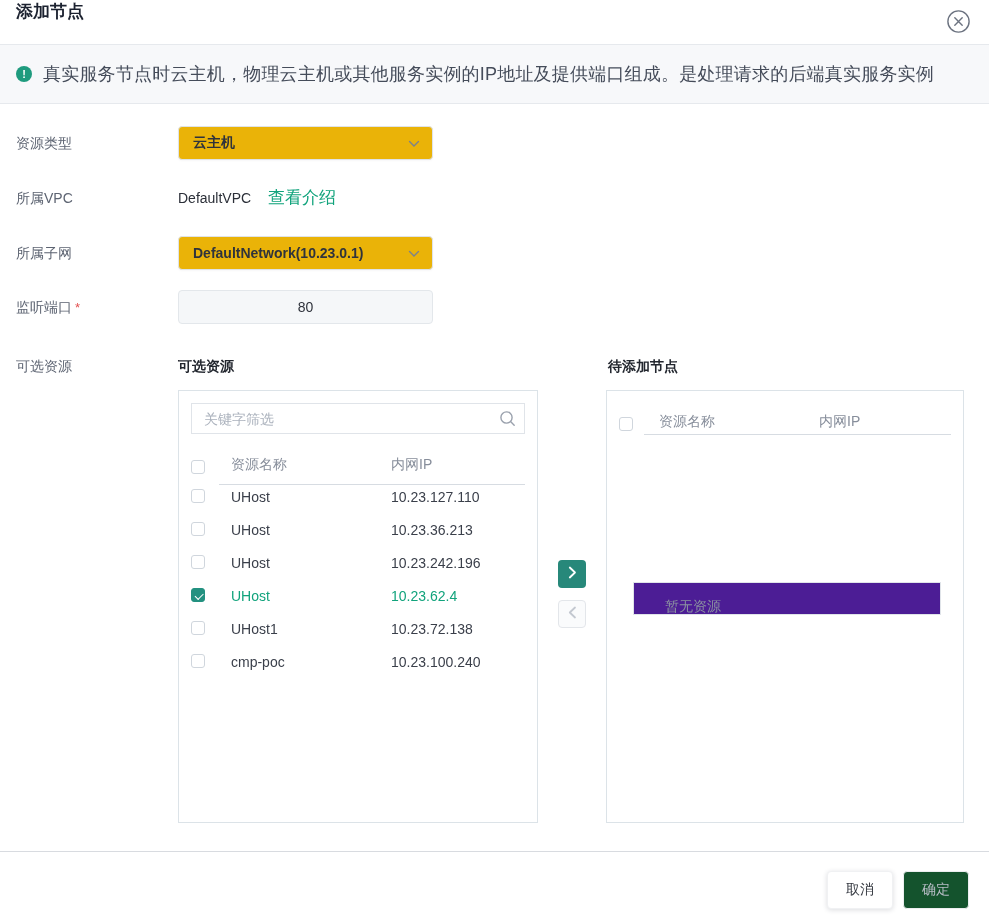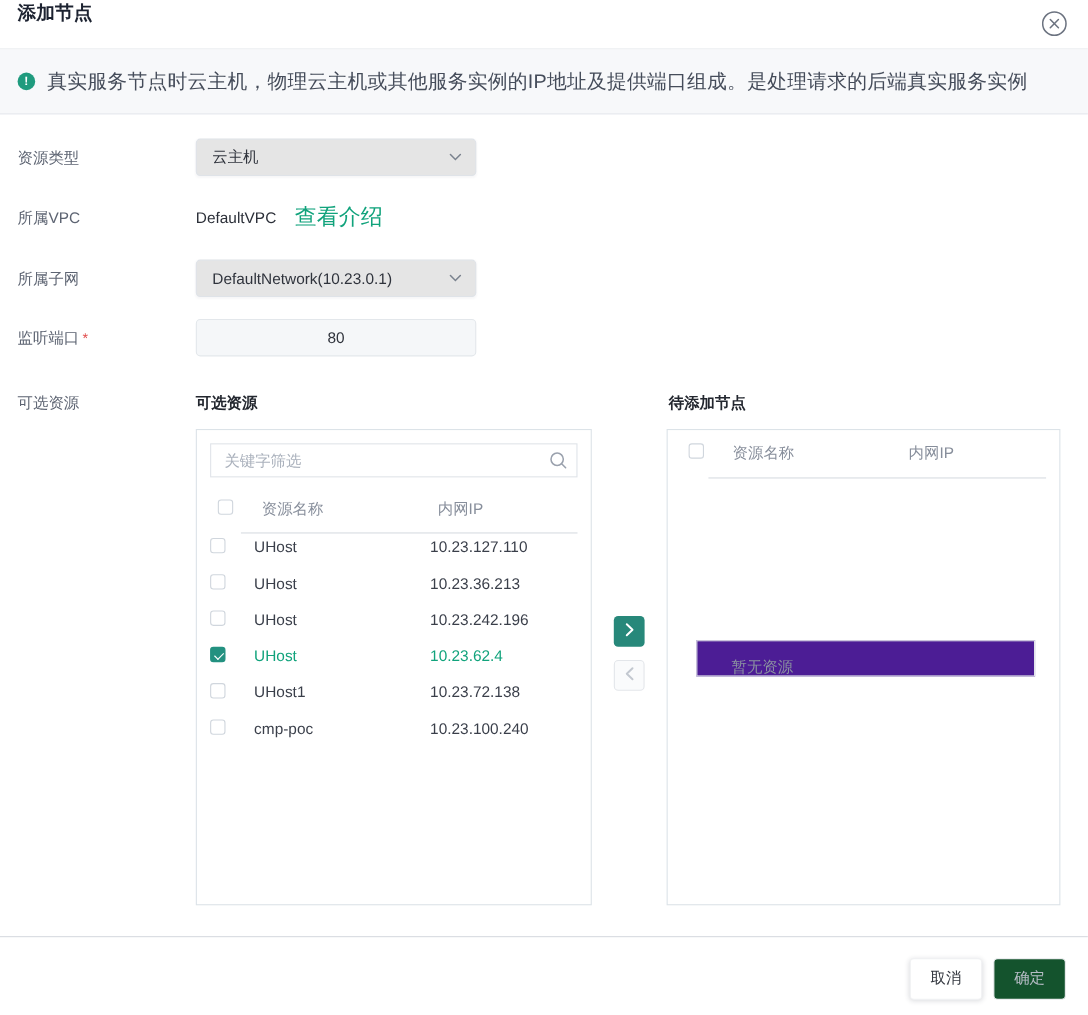--- a/index.html
+++ b/index.html
@@ -15,38 +15,38 @@
   .banner{left:0;top:45px;width:989px;height:59px;background:#f7f8fa;border-bottom:1px solid #e6e9ed;display:flex;align-items:center;padding:0 16px;gap:11px;}
   .info-icon{width:16px;height:16px;border-radius:50%;background:#1f9b7e;color:#fff;font-size:11px;font-weight:bold;display:flex;align-items:center;justify-content:center;flex:0 0 16px;}
   .banner-text{font-size:18px;color:#454c5a;letter-spacing:.2px;}
 
   
   .flabel{left:16px;font-size:14px;color:#5d6472;}
   .lh34{height:34px;line-height:34px;}
   .req{color:#e25050;margin-left:3px;font-size:13px;}
 
   
-  .select{left:178px;width:255px;height:34px;background:#e5e5e5;border:1px solid #dfe3e8;border-radius:4px;box-shadow:0 1px 2px rgba(40,50,70,.04);display:flex;align-items:center;padding:0 12px 0 14px;cursor:pointer;}
+  .select{left:178px;width:255px;height:34px;background:#eab308;border:1px solid #dfe3e8;border-radius:4px;box-shadow:0 1px 2px rgba(40,50,70,.04);display:flex;align-items:center;padding:0 12px 0 14px;cursor:pointer;font-weight:bold;}
   .select .sel-text{flex:1;font-size:14px;color:#2f333c;}
   .text-input{left:178px;width:255px;height:34px;background:#f5f7f9;border:1px solid #e3e7eb;border-radius:4px;padding:0 14px;font-size:14px;color:#2f333c;font-family:inherit;outline:none;}
   .vpc-value{left:178px;top:189px;font-size:14px;color:#2b2f38;line-height:18px;}
-  .green-link{left:268px;top:189px;font-size:20px;color:#11a37c;line-height:18px;text-decoration:none;cursor:pointer;}
+  .green-link{left:268px;top:189px;font-size:17px;color:#11a37c;line-height:18px;text-decoration:none;cursor:pointer;}
 
   
   .panel-title{font-size:14px;font-weight:bold;color:#23272f;line-height:18px;}
   .panel{border:1px solid #dce3e8;background:#fff;padding:12px;}
   .panel-left{left:178px;top:390px;width:360px;height:433px;}
   .panel-right{left:606px;top:390px;width:358px;height:433px;}
 
   .search-wrap{position:relative;height:31px;}
   .search-input{width:100%;height:31px;box-sizing:border-box;border:1px solid #e0e4e9;border-radius:0;background:#fff;padding:0 30px 0 12px;font-size:14px;color:#2f333c;font-family:inherit;outline:none;}
   .search-input::placeholder{color:#aab1bc;}
   .search-icon{position:absolute;right:9px;top:7px;}
 
-  .t-header{display:flex;align-items:flex-start;height:20px;color:#878e9b;font-size:14px;margin-left:7px;}
+  .t-header{display:flex;align-items:flex-end;height:20px;color:#878e9b;font-size:14px;}
   .t-header.left-h{margin-top:20px;}
   .t-header.right-h{height:28px;}
   .t-divider{height:1px;background:#d7dce2;margin-left:28px;}
   .left-div{margin-top:10px;}
   .right-div{margin-top:3px;margin-left:25px;}
 
   .checkbox{width:14px;height:14px;border:1px solid #d0d6dd;border-radius:3px;background:#fff;box-sizing:border-box;margin-right:26px;flex:0 0 14px;position:relative;cursor:pointer;}
   .checkbox.checked{background:#239180;border-color:#239180;}
   .checkbox.checked::after{content:"";position:absolute;left:3px;top:3.5px;width:7px;height:3.5px;border-left:1.6px solid #fff;border-bottom:1.6px solid #fff;transform:rotate(-45deg);}
 

